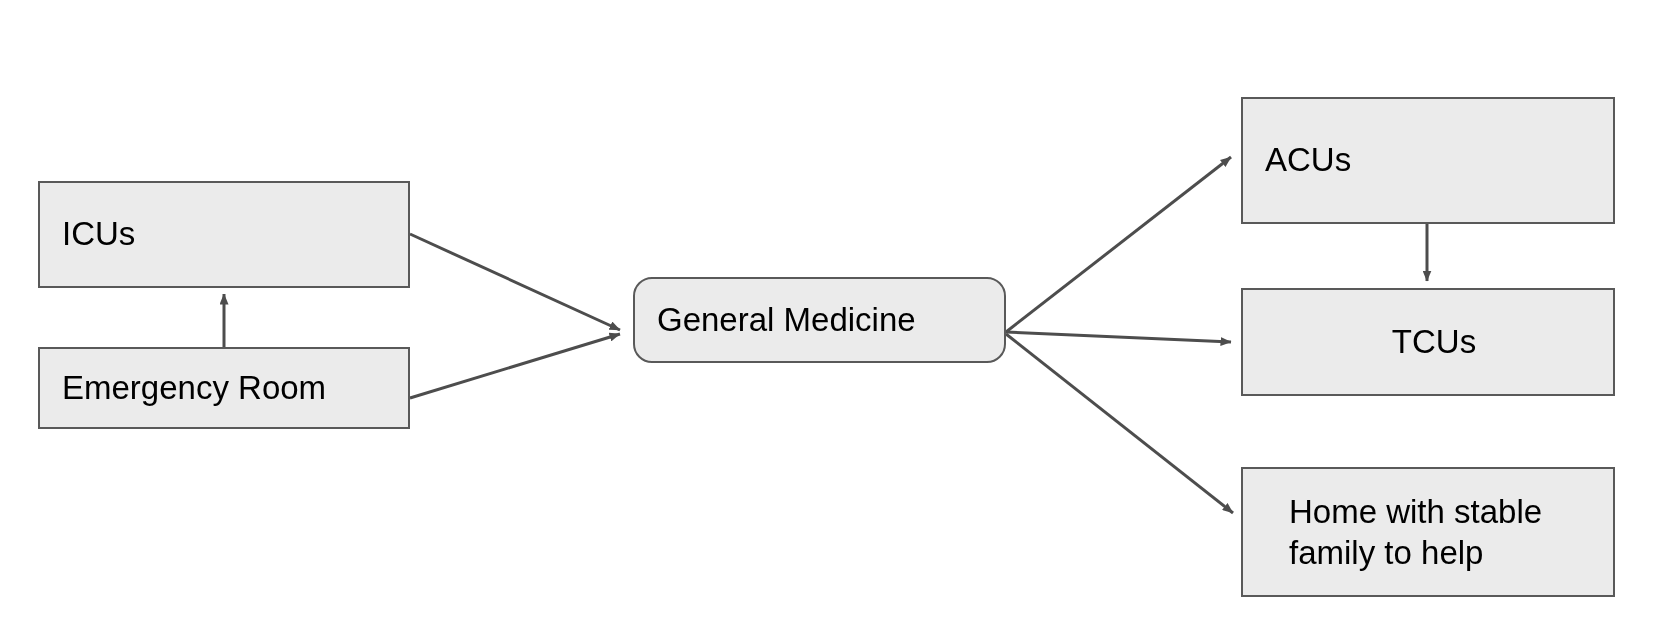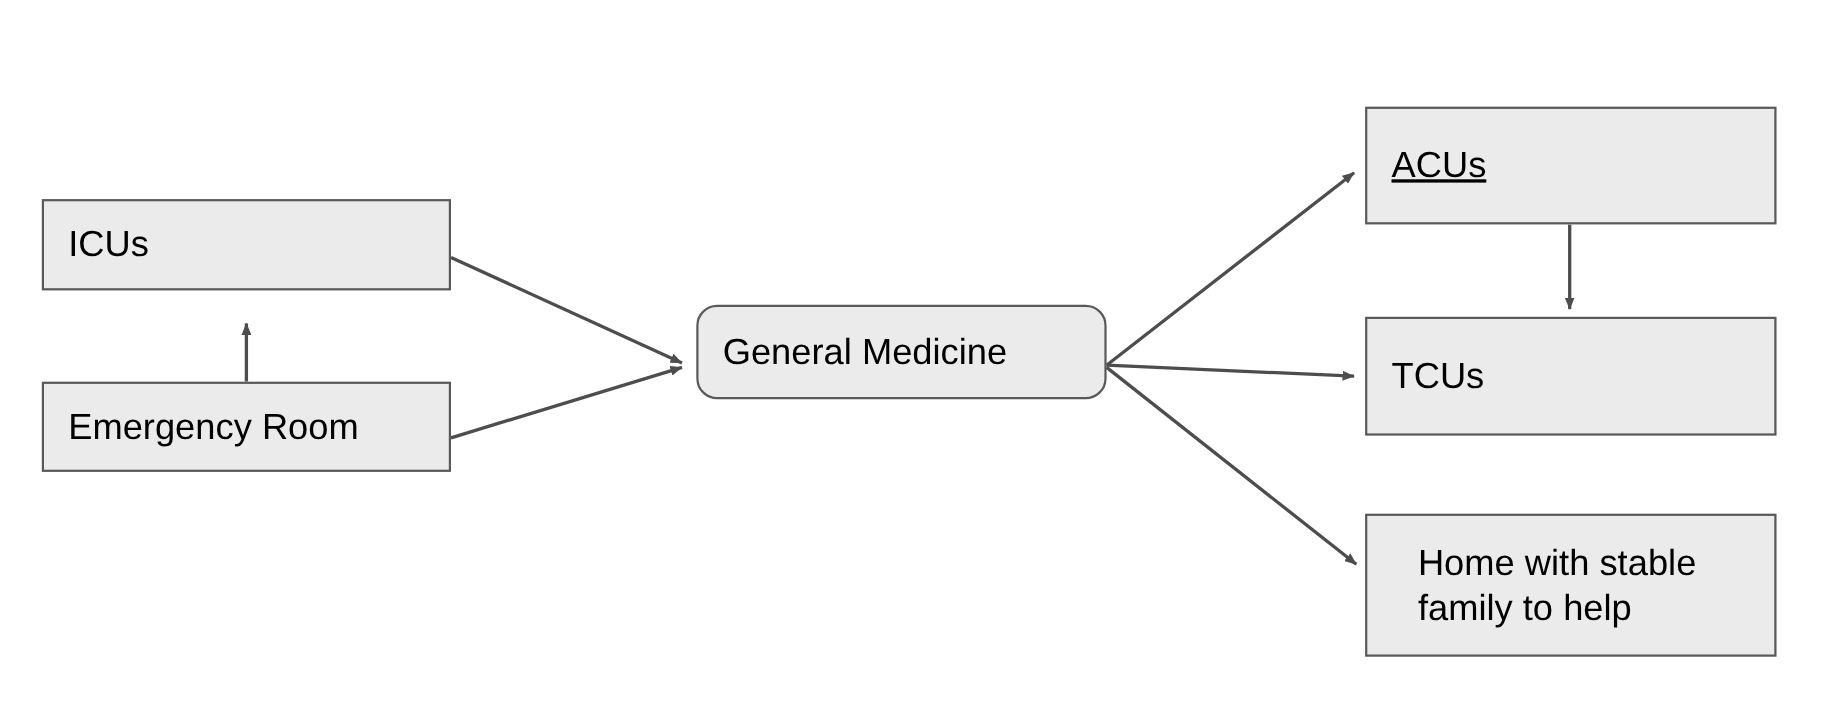--- a/index.html
+++ b/index.html
@@ -39,25 +39,25 @@
   .node-label {
     font-size: 33px;
     line-height: 1.22;
     color: #000000;
     padding-left: 22px;
     padding-right: 10px;
     letter-spacing: 0px;
     white-space: pre-line;
   }
   
-  .n-icus            { left: 38px;   top: 181px; width: 372px; height: 83px; }
+  .n-icus            { left: 38px;   top: 181px; width: 372px; height: 107px; }
   .n-er              { left: 38px;   top: 347px; width: 372px; height: 82px; }
   .n-genmed          { left: 633px;  top: 277px; width: 373px; height: 86px; border-radius: 19px;  }
-  .n-acus            { left: 1241px; top: 97px;  width: 374px; height: 107px; text-decoration: underline; }
-  .n-tcus            { left: 1241px; top: 288px; width: 374px; height: 108px; }
+  .n-acus            { left: 1241px; top: 97px;  width: 374px; height: 127px; }
+  .n-tcus            { left: 1241px; top: 288px; width: 374px; height: 108px; justify-content: center; }
   .n-home            { left: 1241px; top: 467px; width: 374px; height: 130px; }
   .n-home .node-label { line-height: 1.25; padding-left: 46px; }
 </style>
 </head>
 <body>
 
 <div id="canvas">
 
   <svg id="edges" viewBox="0 0 1666 644" width="1666" height="644" xmlns="http://www.w3.org/2000/svg">
     <defs>

